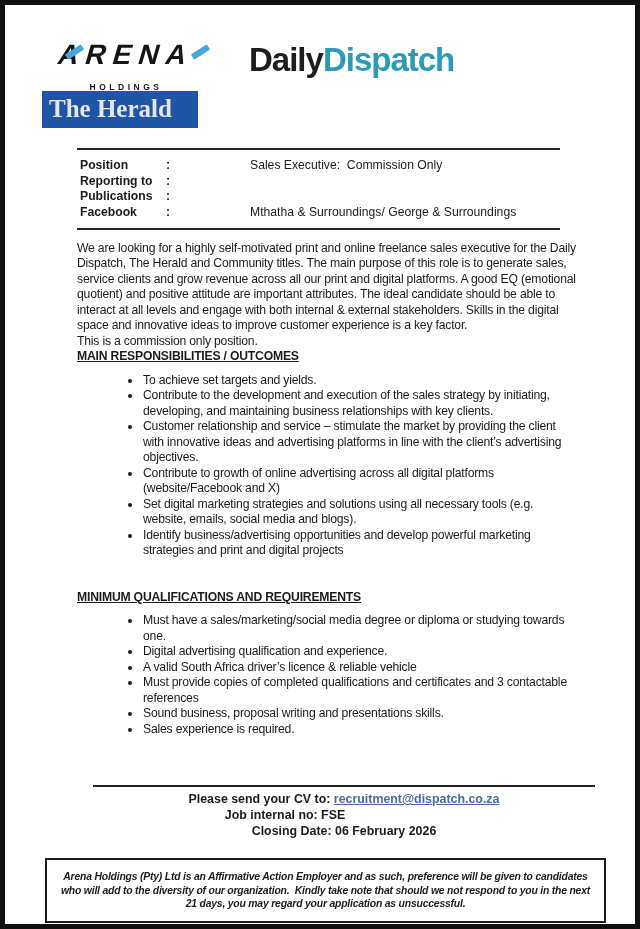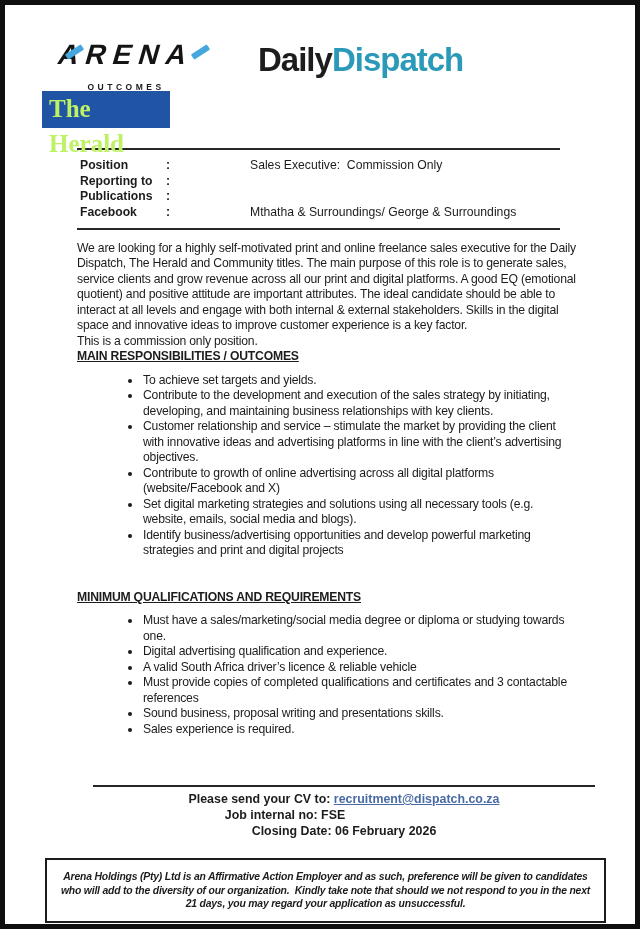--- a/index.html
+++ b/index.html
@@ -23,27 +23,27 @@
   }
   .arena-accent { position:absolute; height:6px; border-radius:1px; }
   .arena-accent.a1 { left:60px; top:44px; width:19px; transform:rotate(-33deg); }
   .arena-accent.a2 { left:186px; top:44px; width:19px; transform:rotate(-33deg); }
   .holdings-text {
     position:absolute; left:64px; top:75px; width:114px;
     text-align:center; font-size:8.5px; font-weight:bold;
     letter-spacing:3.5px; color:#1a1a1a;
   }
   .herald-box {
-    position:absolute; left:37px; top:86px; width:128px; height:37px;
-    color:#bef264; font-family:"Liberation Serif","DejaVu Serif",serif;
+    position:absolute; left:37px; top:86px; width:156px; height:37px;
+    color:#e5e5e5; font-family:"Liberation Serif","DejaVu Serif",serif;
     font-weight:bold; font-size:25px; line-height:35px; padding-left:7px;
   }
   .dd-logo {
     position:absolute; left:244px; top:47px;
-    font-size:33px; font-weight:800; letter-spacing:-1px; white-space:nowrap;margin-left:9px;
+    font-size:33px; font-weight:800; letter-spacing:-1px; white-space:nowrap;
   }
 
   
   .rule { border-top:2px solid #262626; margin-left:72px; width:483px; }
 
   
   .details { margin:8px 0 7px 75px; }
   .drow { display:flex; line-height:15.7px; }
   .dlabel { width:86px; font-weight:bold; }
   .dcolon { width:84px; font-weight:bold; }
@@ -77,21 +77,21 @@
 </style>
 </head>
 <body>
 
 <div class="page">
 
   <div class="header">
     <div class="arena-logo">ARENA</div>
     <div class="arena-accent a1" style="background: rgb(69, 167, 222);"></div>
     <div class="arena-accent a2" style="background: rgb(69, 167, 222);"></div>
-    <div class="holdings-text">OUTCOMES</div>
+    <div class="holdings-text">HOLDINGS</div>
     <div class="herald-box" style="background: rgb(31, 85, 164);">The Herald</div>
     <div class="dd-logo"><span class="dd-daily" style="color: rgb(29, 29, 29);">Daily</span><span class="dd-dispatch" style="color: rgb(43, 154, 184);">Dispatch</span></div>
   </div>
 
   <div class="rule"></div>
   <div class="details">
     <div class="drow">
       <span class="dlabel">Position</span>
       <span class="dcolon">:</span>
       <span class="dval">Sales Executive:  Commission Only</span>

